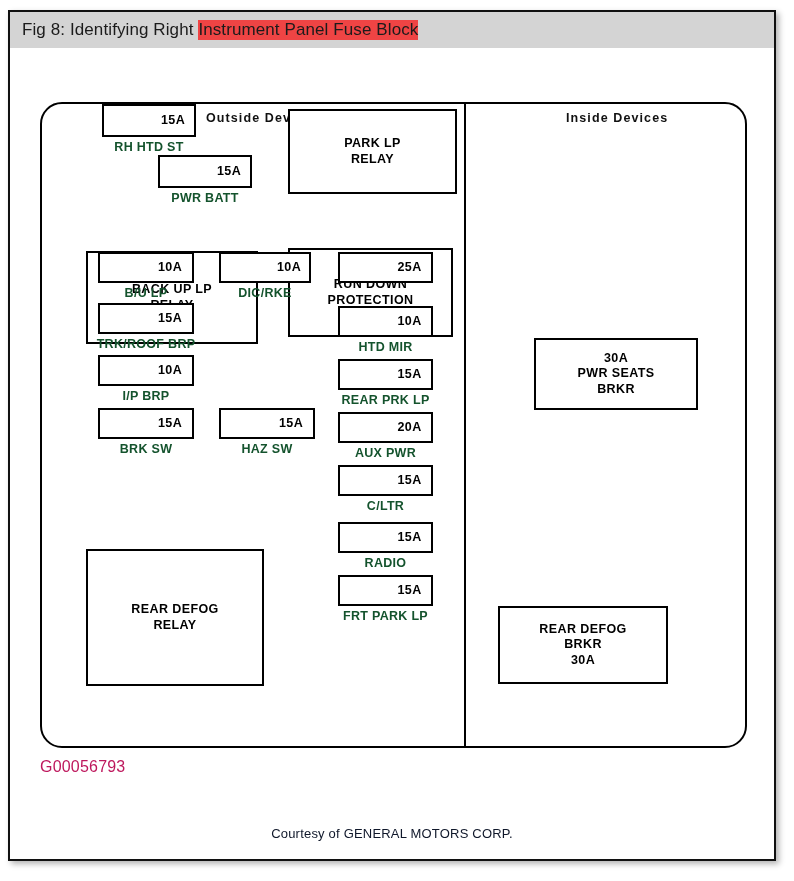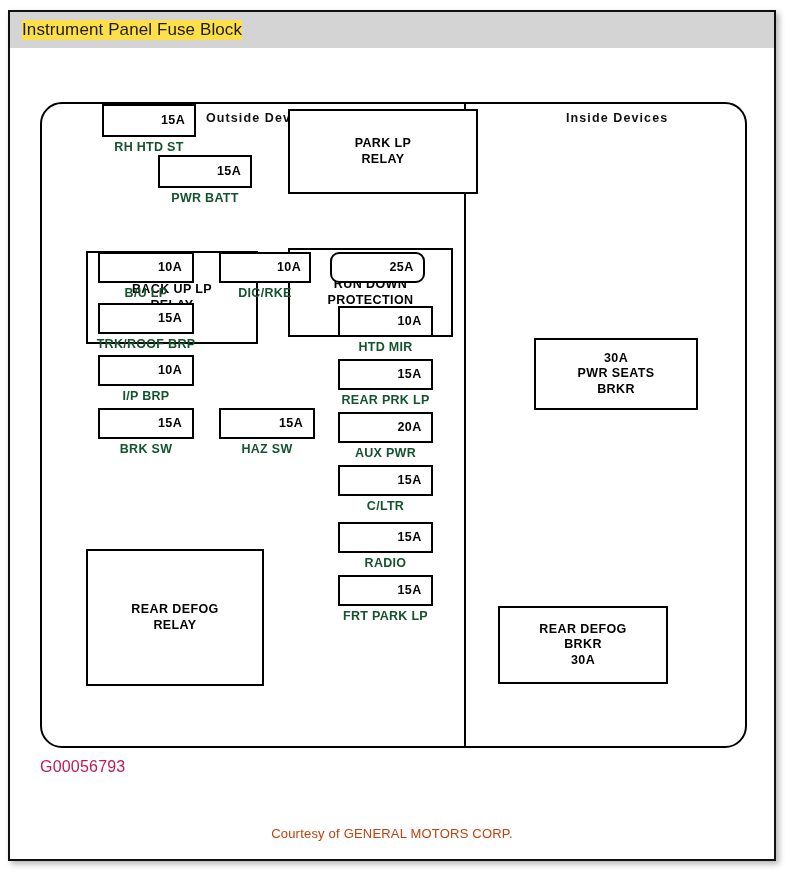--- a/index.html
+++ b/index.html
@@ -41,21 +41,21 @@
     align-items: center;
     padding-left: 12px;
   }
   .caption-text {
     font-size: 17px;
     color: #1b1b1b;
     letter-spacing: 0.1px;
     white-space: pre;
   }
   .caption-hl {
-    background: #fde047;
+    background: #ef4444;
     color: #1b1b1b;
   }
 
   
   #diagram {
     position: absolute;
     left: 0;
     top: 36px;
     width: 100%;
     height: 770px;
@@ -137,43 +137,44 @@
   }
 
   
   #footer {
     position: absolute;
     left: 0;
     bottom: 18px;
     width: 100%;
     text-align: center;
     font-size: 13px;
-    color: #c2410c;
+    color: #0f172a;
     letter-spacing: 0.2px;
   }
 </style>
 </head>
 <body>
 
 <div id="page-frame">
 
   <div id="caption-bar">
+    <span class="caption-text">Fig 8: Identifying Right </span>
       <span class="caption-text caption-hl">Instrument Panel Fuse Block</span>
   </div>
 
   <div id="diagram">
 
     <div id="block-outline"></div>
     <div id="block-divider"></div>
 
     <div class="panel-title" style="left:196px; top:63px;">Outside  Devices</div>
     <div class="panel-title" style="left:556px; top:63px;">Inside  Devices</div>
 
     <div id="outside-relays">
-        <div class="comp" style="left: 278px; top: 61px; width: 190px; height: 85px;">
+        <div class="comp" style="left: 278px; top: 61px; width: 169px; height: 85px;">
           <div class="line">PARK LP</div>
           <div class="line">RELAY</div>
         </div>
         <div class="comp" style="left: 76px; top: 203px; width: 172px; height: 93px;">
           <div class="line">BACK UP LP</div>
           <div class="line">RELAY</div>
         </div>
         <div class="comp" style="left: 278px; top: 200px; width: 165px; height: 89px;">
           <div class="line">BATT</div>
           <div class="line">RUN DOWN</div>
@@ -196,21 +197,21 @@
         </div>
         <div class="comp-label" style="left: 118px; top: 143px; width: 154px;">PWR BATT</div>
         <div class="comp fuse" style="left: 88px; top: 204px; width: 96px; height: 31px;">
           <div class="line">10A</div>
         </div>
         <div class="comp-label" style="left: 58px; top: 238px; width: 156px;">B/U LP</div>
         <div class="comp fuse" style="left: 209px; top: 204px; width: 92px; height: 31px;">
           <div class="line">10A</div>
         </div>
         <div class="comp-label" style="left: 179px; top: 238px; width: 152px;">DIC/RKE</div>
-        <div class="comp fuse" style="left: 320px; top: 204px; width: 95px; height: 31px; border-radius: 9px;">
+        <div class="comp fuse" style="left: 328px; top: 204px; width: 95px; height: 31px;">
           <div class="line">25A</div>
         </div>
         <div class="comp-label" style="left: 298px; top: 238px; width: 155px; margin-top: 40px;">HVAC BLO</div>
         <div class="comp fuse" style="left: 88px; top: 255px; width: 96px; height: 31px;">
           <div class="line">15A</div>
         </div>
         <div class="comp-label" style="left: 58px; top: 289px; width: 156px;">TRK/ROOF BRP</div>
         <div class="comp fuse" style="left: 328px; top: 258px; width: 95px; height: 31px;">
           <div class="line">10A</div>
         </div>

